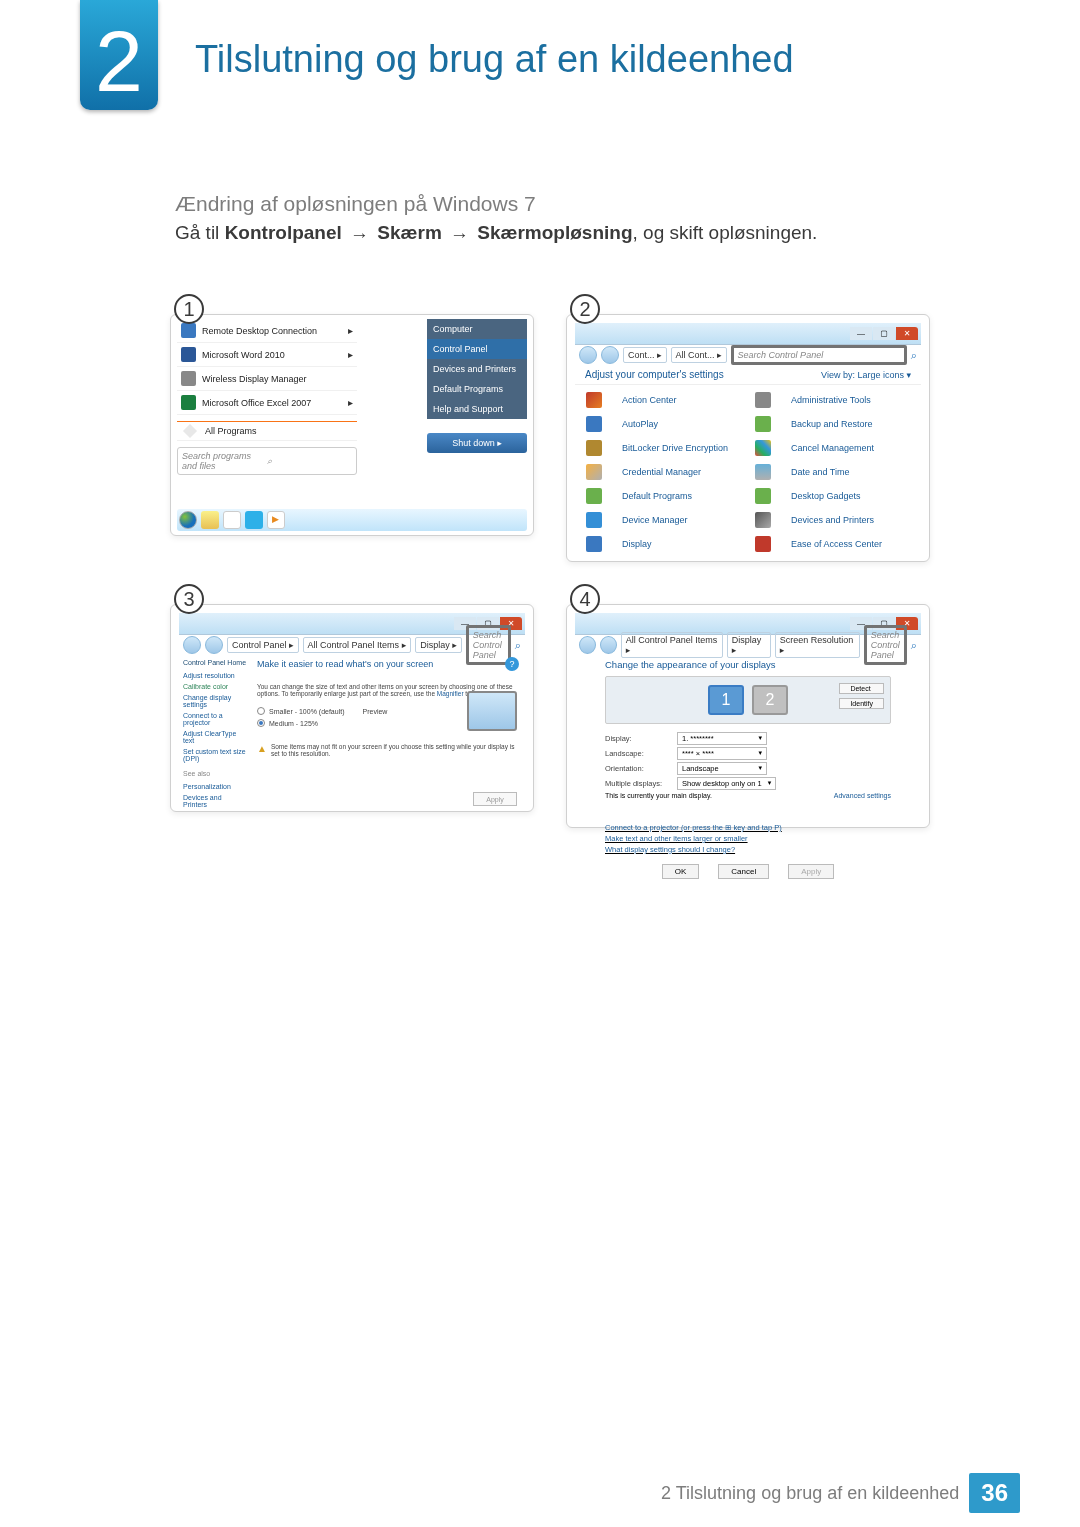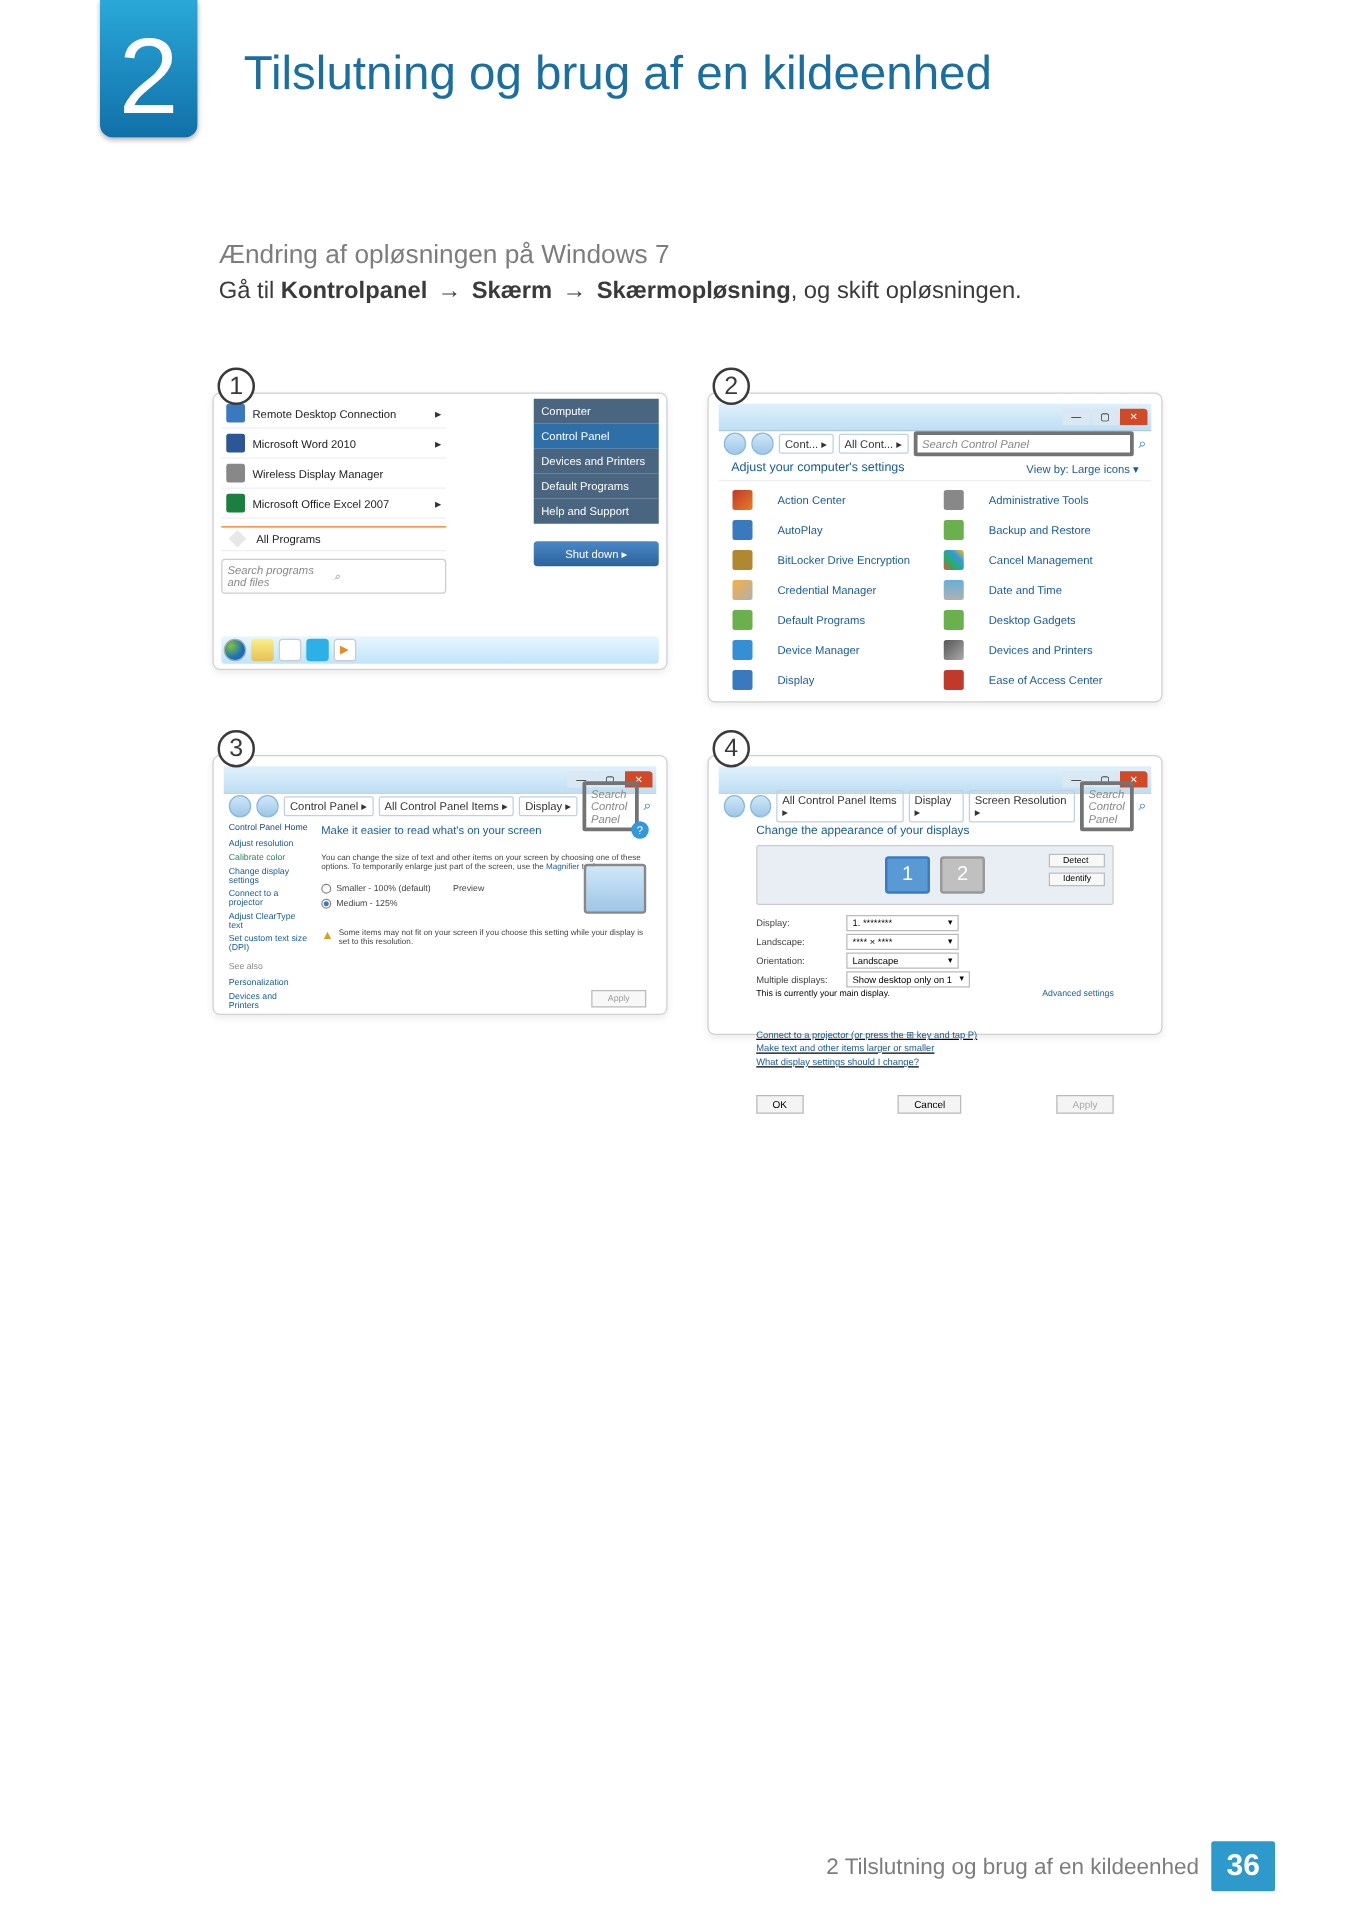--- a/index.html
+++ b/index.html
@@ -231,21 +231,21 @@
   .mon-btns{position:absolute; right:6px; top:6px; display:flex; flex-direction:column; gap:4px;}
   .mon-btns div{border:1px solid #bbb; background:#f8f8f8; font-size:7px; padding:1px 10px;}
   .form-row { display:flex; align-items:center; gap:8px; font-size:7.5px; margin:2px 0;}
   .form-row .lbl{width:64px; color:#444;}
   .form-row .sel{border:1px solid #bbb; padding:1px 4px; min-width:90px; display:flex; justify-content:space-between;}
   .form-row .sel::after{content:"▾"; font-size:7px; margin-left:6px;}
   .linklist{margin-top:24px;text-decoration:underline;}
   .linklist div{color:#185a97; font-size:7.5px; margin:2px 0;}
   .note-row{display:flex; justify-content:space-between; font-size:7px; margin-top:2px;}
   .note-row .adv{color:#185a97;}
-  .btn-row{display:flex; justify-content:space-between; gap:6px; margin-top:22px;}
+  .btn-row{display:flex; justify-content:center; gap:19px; margin-top:10px;}
   .btn-row div{border:1px solid #bbb; background:#f4f4f4; font-size:8px; padding:2px 12px;}
   .btn-row div.dis{color:#aaa;}
 
   
   .footer {
     position: absolute;
     bottom: 14px; right: 60px;
     display: flex; align-items: center;
   }
   .footer-text { color:#7d7d7d; font-size:18px; margin-right:10px;}

